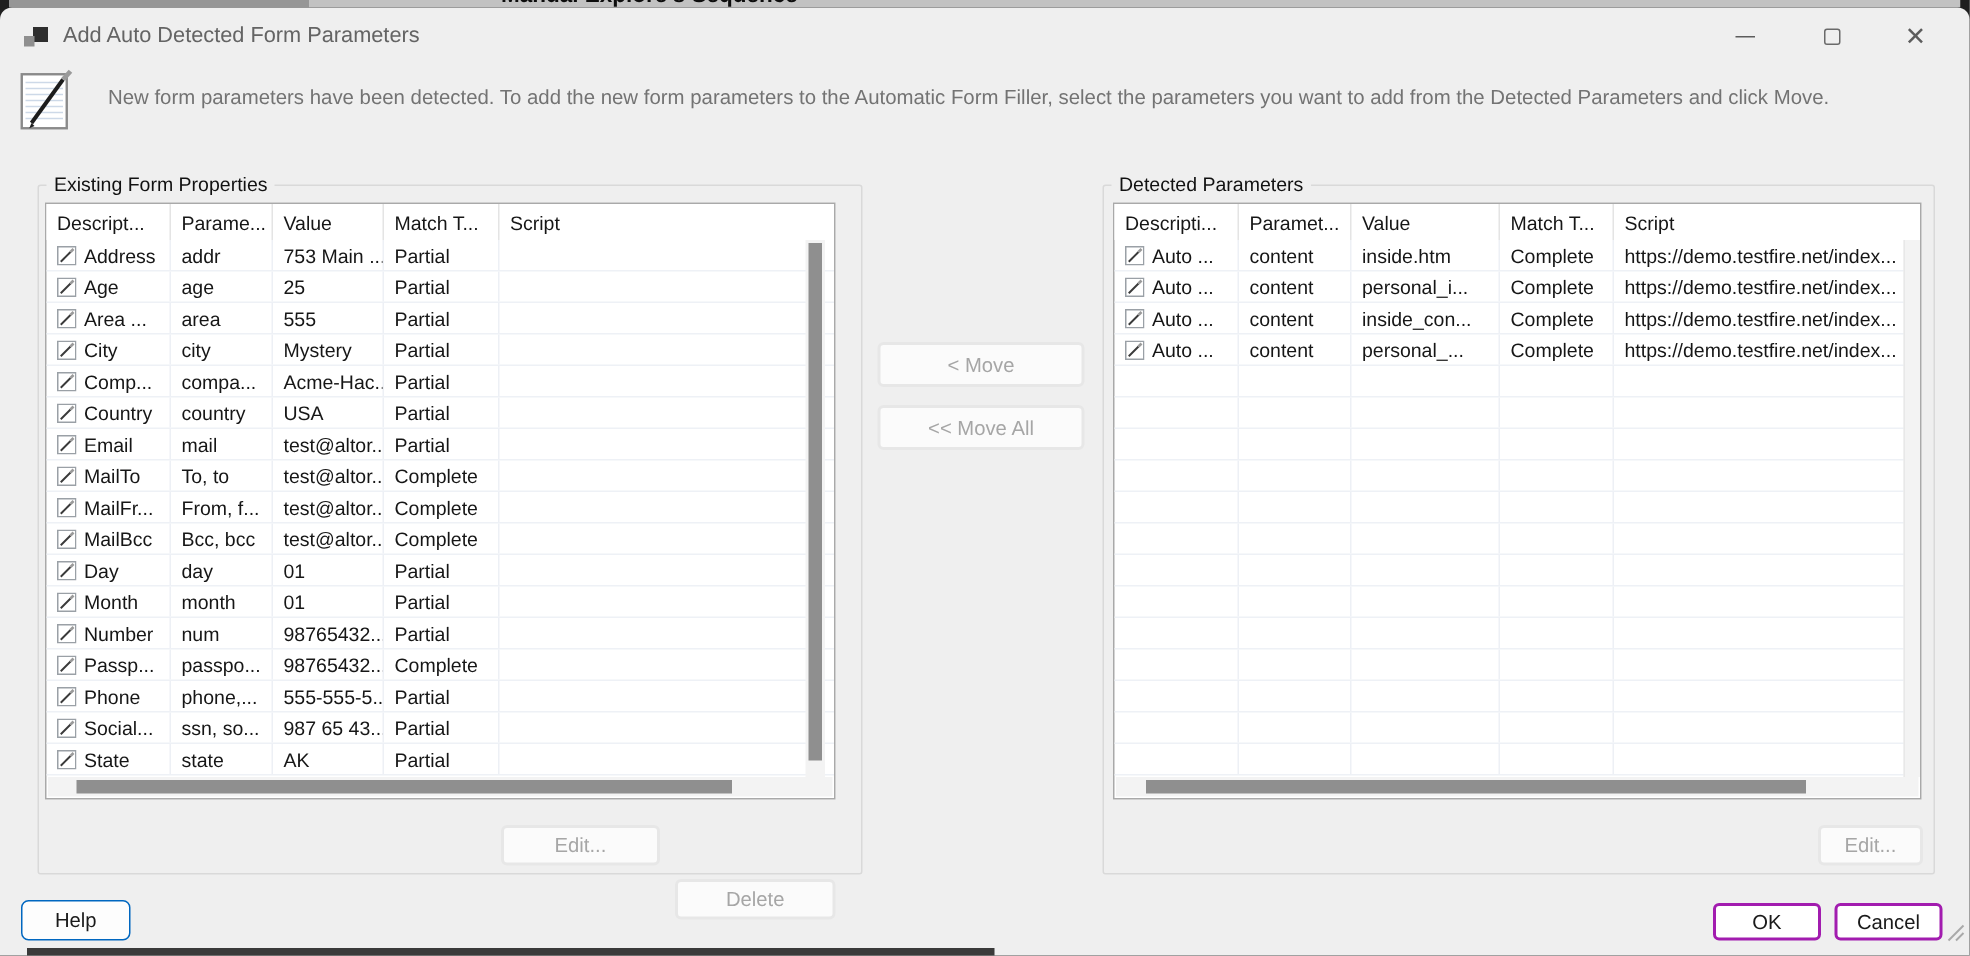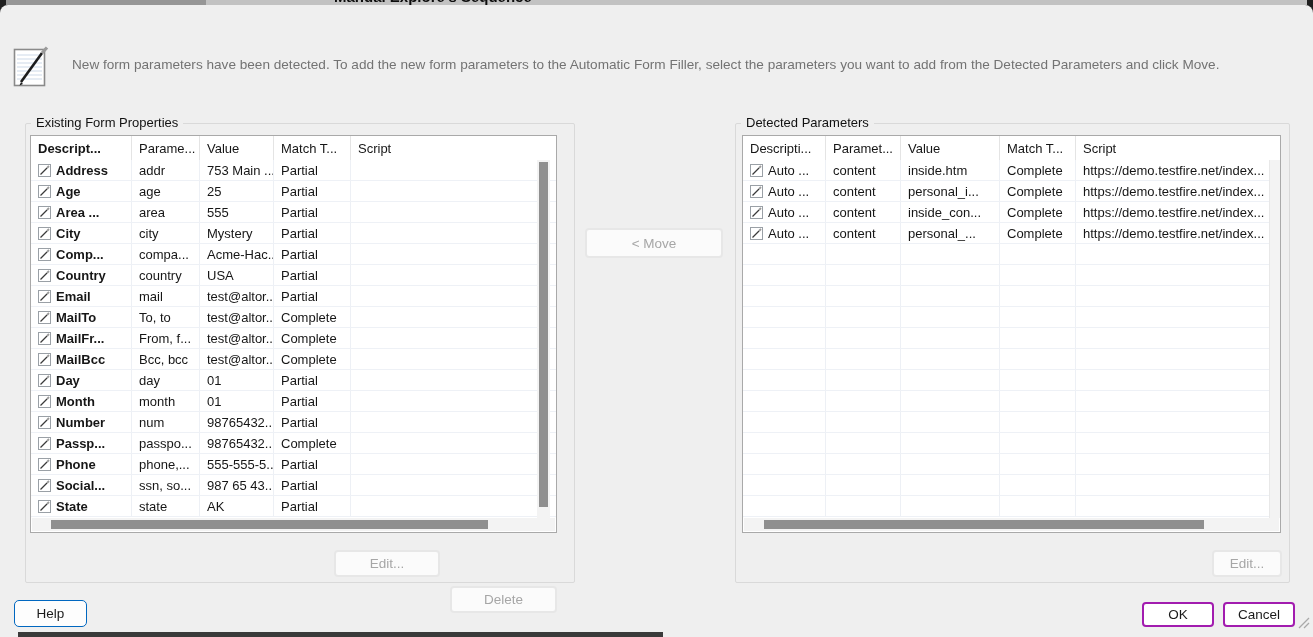--- a/index.html
+++ b/index.html
@@ -43,21 +43,21 @@
   .listview { position:absolute; background:#fff; border:1px solid #a9a9a9; }
   .t-existing { left:30px; top:130px; width:527px; height:398px; }
   .t-detected { left:742px; top:130px; width:539px; height:398px; }
   .thead { display:flex; height:24px; align-items:center; background:#fff; }
   .hcell { height:100%; display:flex; align-items:center; padding-left:7px; font-size:13px; color:#161616;
            border-right:1px solid #e4e4e4; white-space:nowrap; overflow:hidden; }
   .tbody { position:absolute; top:24px; left:0; right:0; }
   .trow { display:flex; height:21px; border-bottom:1px solid #eef1f6; }
   .cell { height:100%; display:flex; align-items:center; padding-left:7px; font-size:13px; color:#161616;
           border-right:1px solid #edf0f5; white-space:nowrap; overflow:hidden; }
-  .t-existing .col0 { width:101px;font-weight:bold; } .t-existing .col1 { width:68px;text-align:center; }
+  .t-existing .col0 { width:83px; } .t-existing .col1 { width:68px;text-align:center; }
   .t-existing .col2 { width:74px;  } .t-existing .col3 { width:77px; }
   .t-existing .col4 { flex:1; border-right:none; }
   .t-detected .col0 { width:83px; } .t-detected .col1 { width:75px; }
   .t-detected .col2 { width:99px; } .t-detected .col3 { width:76px; }
   .t-detected .col4 { flex:1; border-right:none; }
   .row-icon { display:inline-flex; width:13px; height:13px; margin-right:5px; flex:none; }
 
   
   .vscroll { position:absolute; top:24px; bottom:14px; width:13px; background:#f3f3f3; }
   .t-existing .vscroll { right:6px; }
@@ -92,20 +92,36 @@
 
   <div class="underlay-strip">
     <div class="useg-a"></div>
     <div class="useg-b">
       <span class="clipped">Manual Explore's Sequence</span>
     </div>
   </div>
 
   <div class="dialog">
 
+    <div class="titlebar">
+      <div class="app-icon">
+        <div class="sq-dark"></div>
+          <div class="sq-gray"></div>
+      </div>
+      <div class="title-text">Add Auto Detected Form Parameters</div>
+      <div class="winbtn btn-min">
+          <div class="glyph-min"></div>
+        </div>
+      <div class="winbtn btn-max">
+          <div class="glyph-max"></div>
+        </div>
+      <div class="winbtn btn-close">
+          <span class="glyph-close">✕</span>
+        </div>
+    </div>
 
     <div class="intro-icon">
       <svg width="38" height="42" viewBox="0 0 38 42">
         <rect x="1.5" y="3.5" width="30" height="36" fill="#ffffff" stroke="#8a8a8a" stroke-width="1.6"></rect>
         <g stroke="#cdd9e8" stroke-width="1">
           <line x1="4" y1="9" x2="29" y2="9"></line>
             <line x1="4" y1="13" x2="29" y2="13"></line>
           <line x1="4" y1="17" x2="29" y2="17"></line>
             <line x1="4" y1="21" x2="29" y2="21"></line>
           <line x1="4" y1="25" x2="29" y2="25"></line>
@@ -581,20 +597,21 @@
             <div class="cell col4"></div>
           </div>
         </div>
       <div class="vscroll"></div>
       <div class="hscroll">
           <div class="hthumb"></div>
         </div>
     </div>
 
     <div class="btn btn-disabled btn-move">&lt; Move</div>
+    <div class="btn btn-disabled btn-moveall">&lt;&lt; Move All</div>
 
     <div class="btn btn-disabled btn-edit-l">Edit...</div>
     <div class="btn btn-disabled btn-delete">Delete</div>
     <div class="btn btn-disabled btn-edit-r">Edit...</div>
 
     <div class="btn btn-help">Help</div>
     <div class="btn btn-ok">OK</div>
     <div class="btn btn-cancel">Cancel</div>
 
     <div class="resize-grip">

